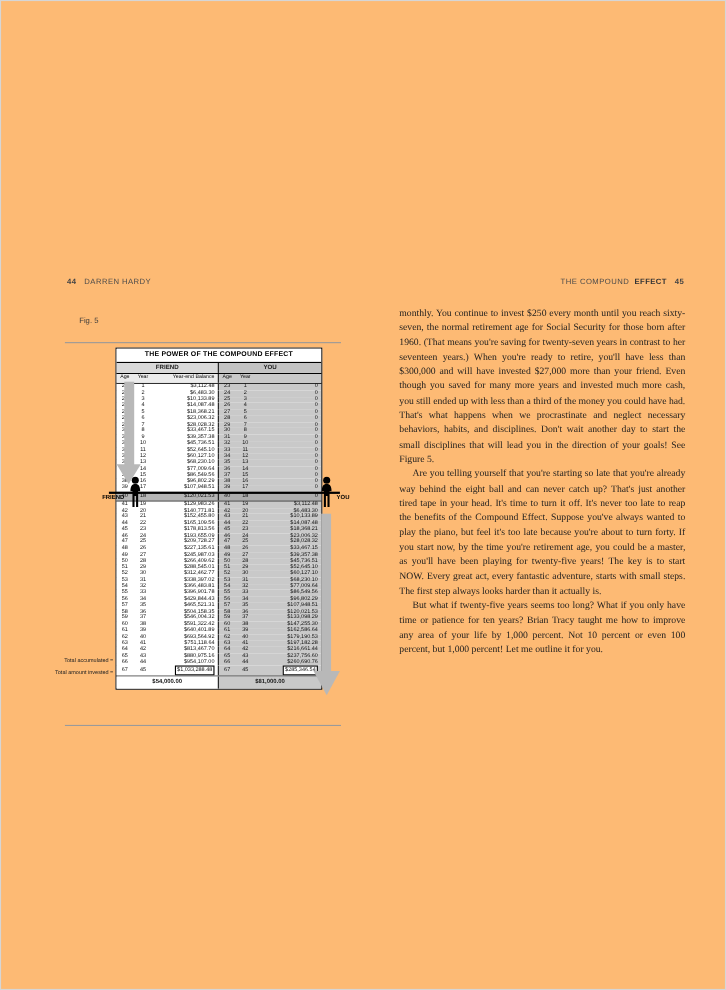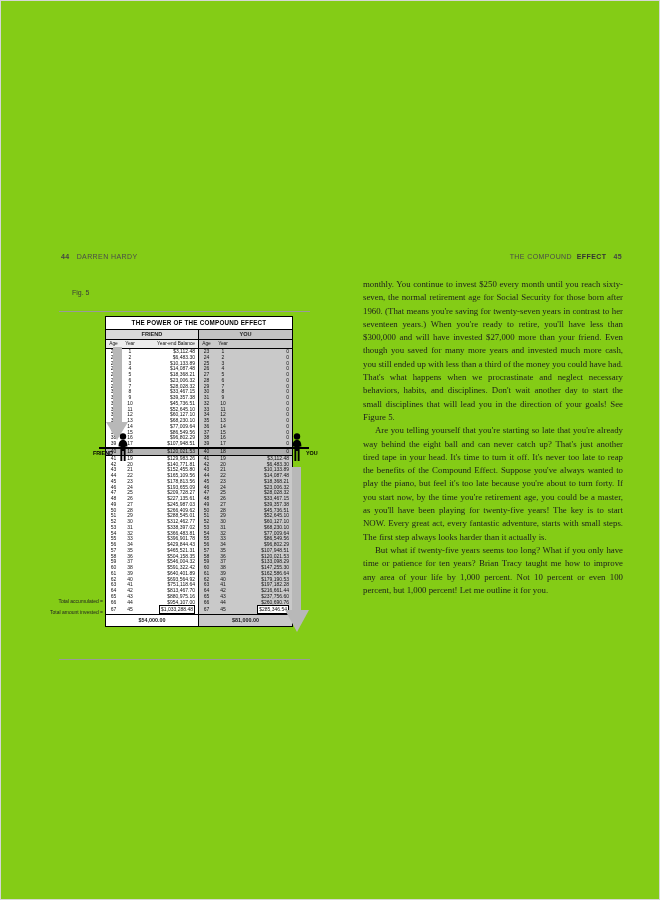--- a/index.html
+++ b/index.html
@@ -1,16 +1,16 @@
 <!DOCTYPE html>
 <html><head>
 <meta charset="utf-8">
 <style>
   html,body{margin:0;padding:0;background:#e8e8e8;}
-  .sheet{position:relative;width:660px;height:900px;background:#84cc16;
+  .sheet{position:relative;width:660px;height:900px;background:#fdba74;
          border:1px solid #d6d6d6;box-sizing:border-box;overflow:hidden;
          font-family:"Liberation Serif", serif;color:#222;}
   .abs{position:absolute;}
 
   
   .runhead{font-family:"Liberation Sans", sans-serif;font-size:7px;letter-spacing:.4px;color:#4a4a4a;}
   .runhead b{color:#333;}
   .pgnum{font-weight:bold;color:#444;}
 
   

